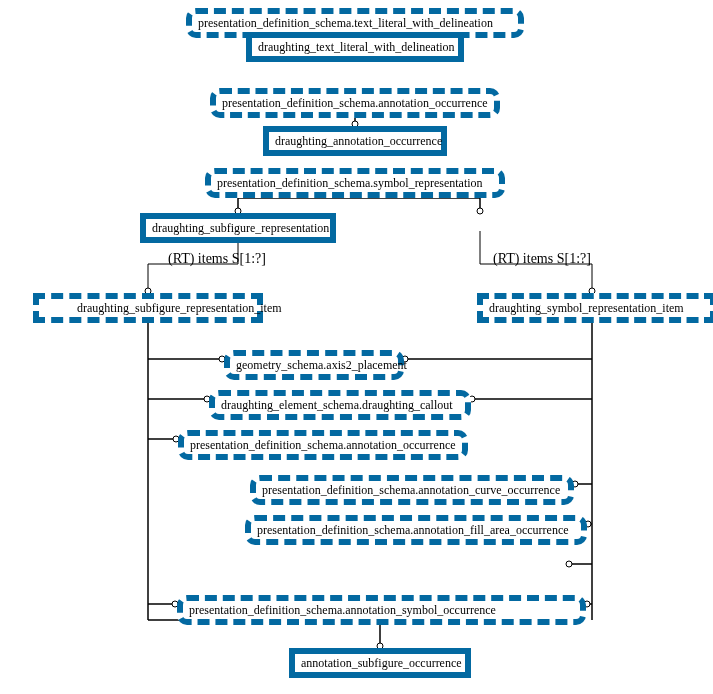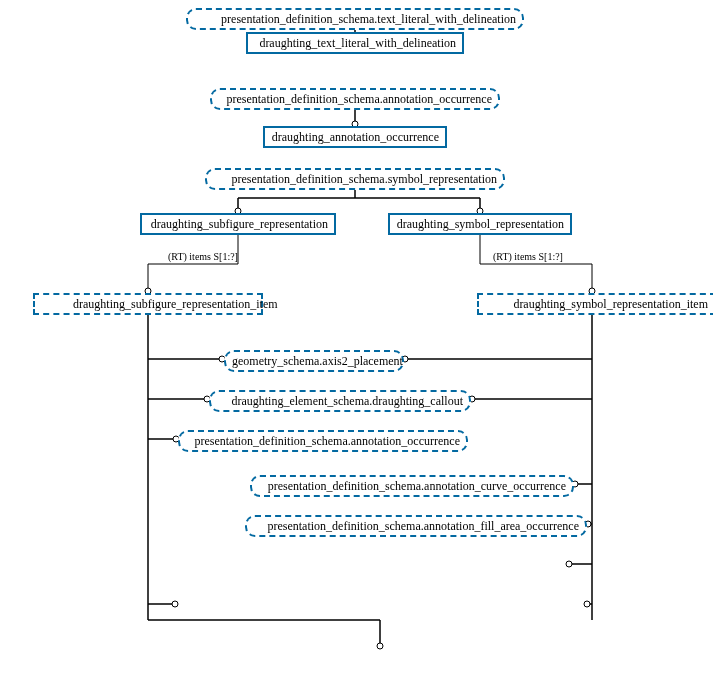--- a/index.html
+++ b/index.html
@@ -1,31 +1,31 @@
 <!DOCTYPE html>
 <html><head>
 <meta charset="utf-8">
 <style>
   * { box-sizing: border-box; margin: 0; padding: 0; }
   body { font-family: "Times New Roman", serif; font-size: 12px; background: #fff; }
   .canvas { position: relative; width: 713px; height: 694px; }
   .node {
     position: absolute;
-    border: 2px solid #0369a1;
+    border: 6px solid #0369a1;
     background: #fff;
     padding: 2px 6px;
-    text-align: right;
+    text-align: left;
     white-space: nowrap;
     line-height: 14px;
   }
   .node.dashed { border-style: dashed; }
   .node.rounded { border-radius: 10px; }
   .label {
     position: absolute;
-    font-size: 10px;
+    font-size: 14px;
     white-space: nowrap;
   }
   svg.wires { position: absolute; left: 0; top: 0; width: 713px; height: 694px; pointer-events: none; }
   line { stroke: #000; stroke-width: 1; }
   line.thick { stroke-width: 1.5; }
   circle.o { fill: #fff; stroke: #000; stroke-width: 1; }
 </style>
 </head>
 <body>
 
@@ -94,29 +94,30 @@
 
   <div class="node dashed rounded" style="left:186px; top:8px; width:338px;">presentation_definition_schema.text_literal_with_delineation</div>
   <div class="node" style="left:246px; top:32px; width:218px;">draughting_text_literal_with_delineation</div>
 
   <div class="node dashed rounded" style="left:210px; top:88px; width:290px;">presentation_definition_schema.annotation_occurrence</div>
   <div class="node" style="left:263px; top:126px; width:184px;">draughting_annotation_occurrence</div>
 
   <div class="node dashed rounded" style="left:205px; top:168px; width:300px;">presentation_definition_schema.symbol_representation</div>
 
   <div class="node" style="left:140px; top:213px; width:196px;">draughting_subfigure_representation</div>
-  <div class="node" style="left:388px; top:213px; width:184px;">draughting_symbol_representation</div>
 
   <div class="label" style="left:168px; top:251px;">(RT) items S[1:?]</div>
   <div class="label" style="left:493px; top:251px;">(RT) items S[1:?]</div>
 
   <div class="node dashed" style="left:33px;  top:293px; width:230px;padding-left:38px;">draughting_subfigure_representation_item</div>
   <div class="node dashed" style="left:477px; top:293px; width:239px;">draughting_symbol_representation_item</div>
 
   <div class="node dashed rounded" style="left:224px; top:350px; width:180px;">geometry_schema.axis2_placement</div>
   <div class="node dashed rounded" style="left:209px; top:390px; width:262px;">draughting_element_schema.draughting_callout</div>
   <div class="node dashed rounded" style="left:178px; top:430px; width:290px;">presentation_definition_schema.annotation_occurrence</div>
 
   <div class="node dashed rounded" style="left:250px; top:475px; width:324px;">presentation_definition_schema.annotation_curve_occurrence</div>
   <div class="node dashed rounded" style="left:245px; top:515px; width:342px;">presentation_definition_schema.annotation_fill_area_occurrence</div>
+  <div class="node dashed rounded" style="left:177px; top:595px; width:409px;">presentation_definition_schema.annotation_symbol_occurrence</div>
 
+  <div class="node" style="left:289px; top:648px; width:182px;">annotation_subfigure_occurrence</div>
 
 </div>
 
 </body></html>

